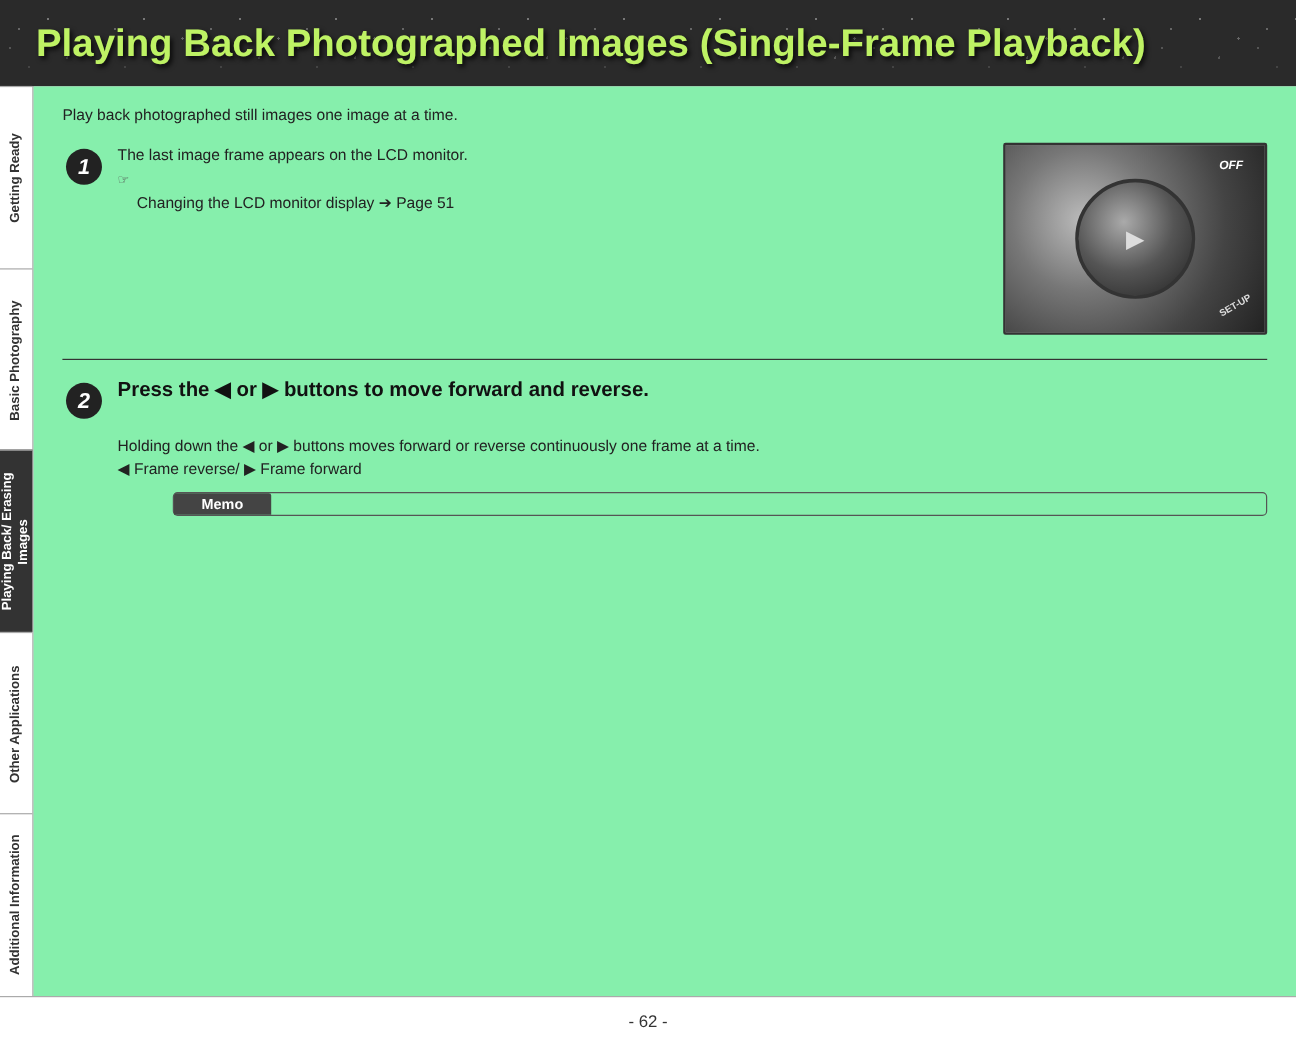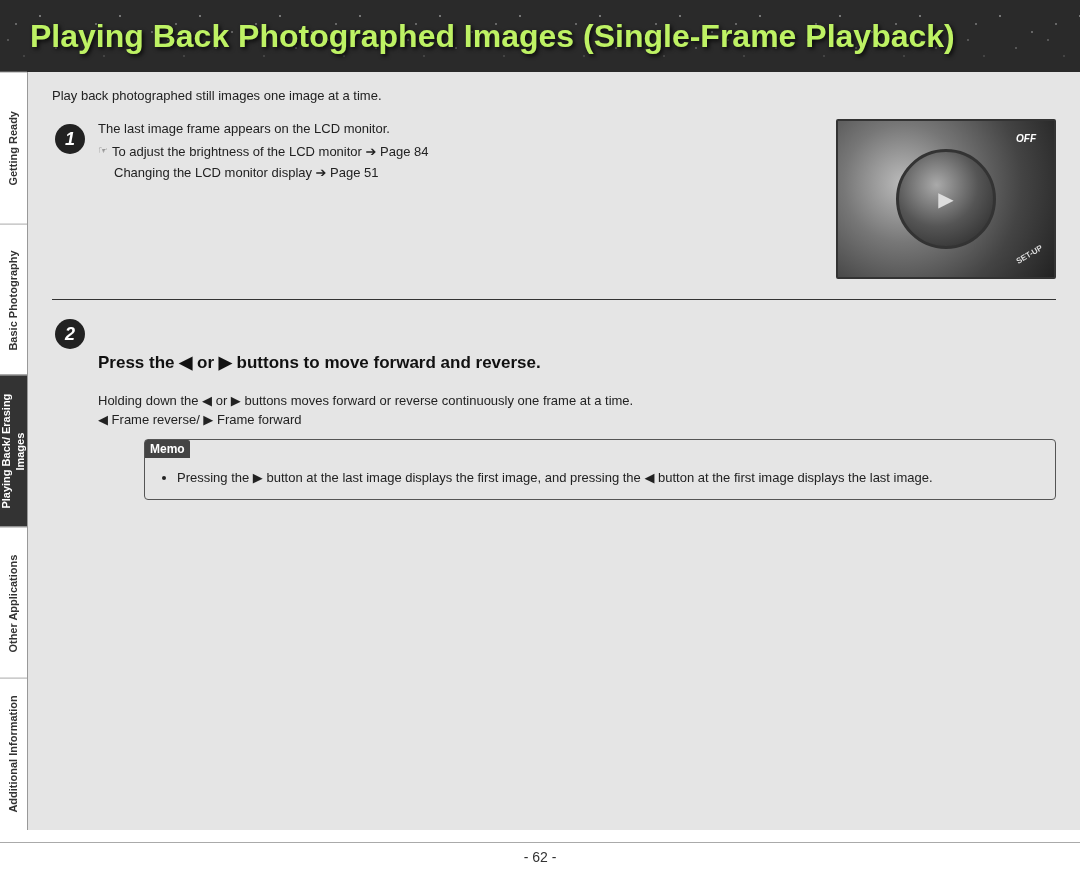--- a/index.html
+++ b/index.html
@@ -79,21 +79,21 @@
     }
 
     
     .main-content {
       position: absolute;
       left: 28px;
       top: 72px;
       right: 0;
       bottom: 40px;
       padding: 16px 24px 16px 24px;
-      background: #e5e5e5;
+      background: #86efac;
     }
 
     .intro-text {
       font-size: 13px;
       color: #222;
       margin-bottom: 16px;
     }
 
     
     .step-row {
@@ -222,62 +222,61 @@
 
     
     .step2-area {
       margin-bottom: 16px;
     }
     .step2-title {
       font-size: 17px;
       font-weight: bold;
       color: #111;
       margin-bottom: 8px;
-      margin-top: 38px;
     }
     .arrow-desc {
       font-size: 13px;
       color: #222;
       margin-bottom: 4px;
     }
 
     
     .memo-box {
       border: 1px solid #555;
       border-radius: 4px;
       margin-top: 12px;
       margin-left: 46px;
     }
     .memo-header {
       background: #444;
       color: #fff;
       font-size: 12px;
       font-weight: bold;
-      padding: 2px 5px;
+      padding: 2px 23px;
       display: inline-block;
       border-radius: 2px 2px 0 0;
     }
     .memo-body {
       padding: 10px 14px;
       font-size: 13px;
       color: #222;
       line-height: 1.6;
     }
     .memo-body ul {
       list-style: disc;
       padding-left: 18px;
     }
 
     
     .footer {
       position: absolute;
       bottom: 0;
       left: 0;
       right: 0;
-      height: 28px;
+      height: 40px;
       display: flex;
       align-items: center;
       justify-content: center;
       border-top: 1px solid #aaa;
       font-size: 14px;
       color: #333;
       background: #fff;
     }
 
     
@@ -332,21 +331,20 @@
         <div class="step-number">
           <div class="step-number-circle">
             <span>1</span>
           </div>
         </div>
         <div class="step-content">
           <div class="step-body">
             <div>The last image frame appears on the LCD monitor.</div>
             <div class="note-line">
               <span class="camera-icon-ref">☞</span>
-              <span>To adjust the brightness of the LCD monitor ➔ Page 84</span>
             </div>
             <div style="margin-left: 16px;">Changing the LCD monitor display ➔ Page 51</div>
           </div>
         </div>
       </div>
     </div>
 
     <div class="step1-image">
       <div class="dial-bg">
         <div class="dial-circle">
@@ -371,25 +369,20 @@
         <div class="step2-title">Press the ◀ or ▶ buttons to move forward and reverse.</div>
       </div>
     </div>
 
     <div class="indent">
       <div class="arrow-desc">Holding down the ◀ or ▶ buttons moves forward or reverse continuously one frame at a time.</div>
       <div class="arrow-desc">◀ Frame reverse/ ▶ Frame forward</div>
 
       <div class="memo-box">
         <div class="memo-header">Memo</div>
-        <div class="memo-body">
-          <ul>
-            <li>Pressing the ▶ button at the last image displays the first image, and pressing the ◀ button at the first image displays the last image.</li>
-          </ul>
-        </div>
       </div>
     </div>
   </div>
 
 </div>
 
 <div class="footer">
   <span>- 62 -</span>
 </div>
 

